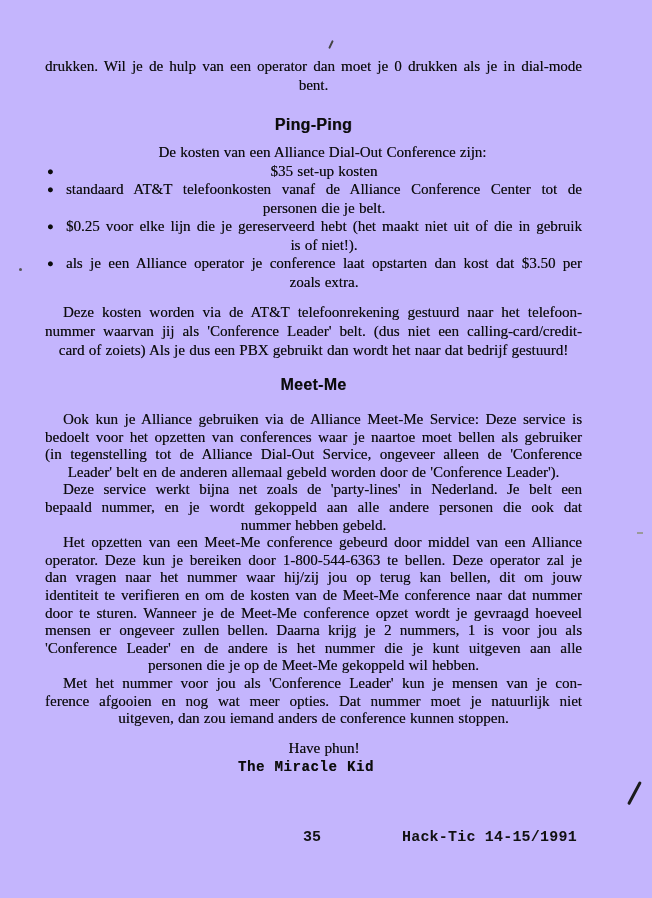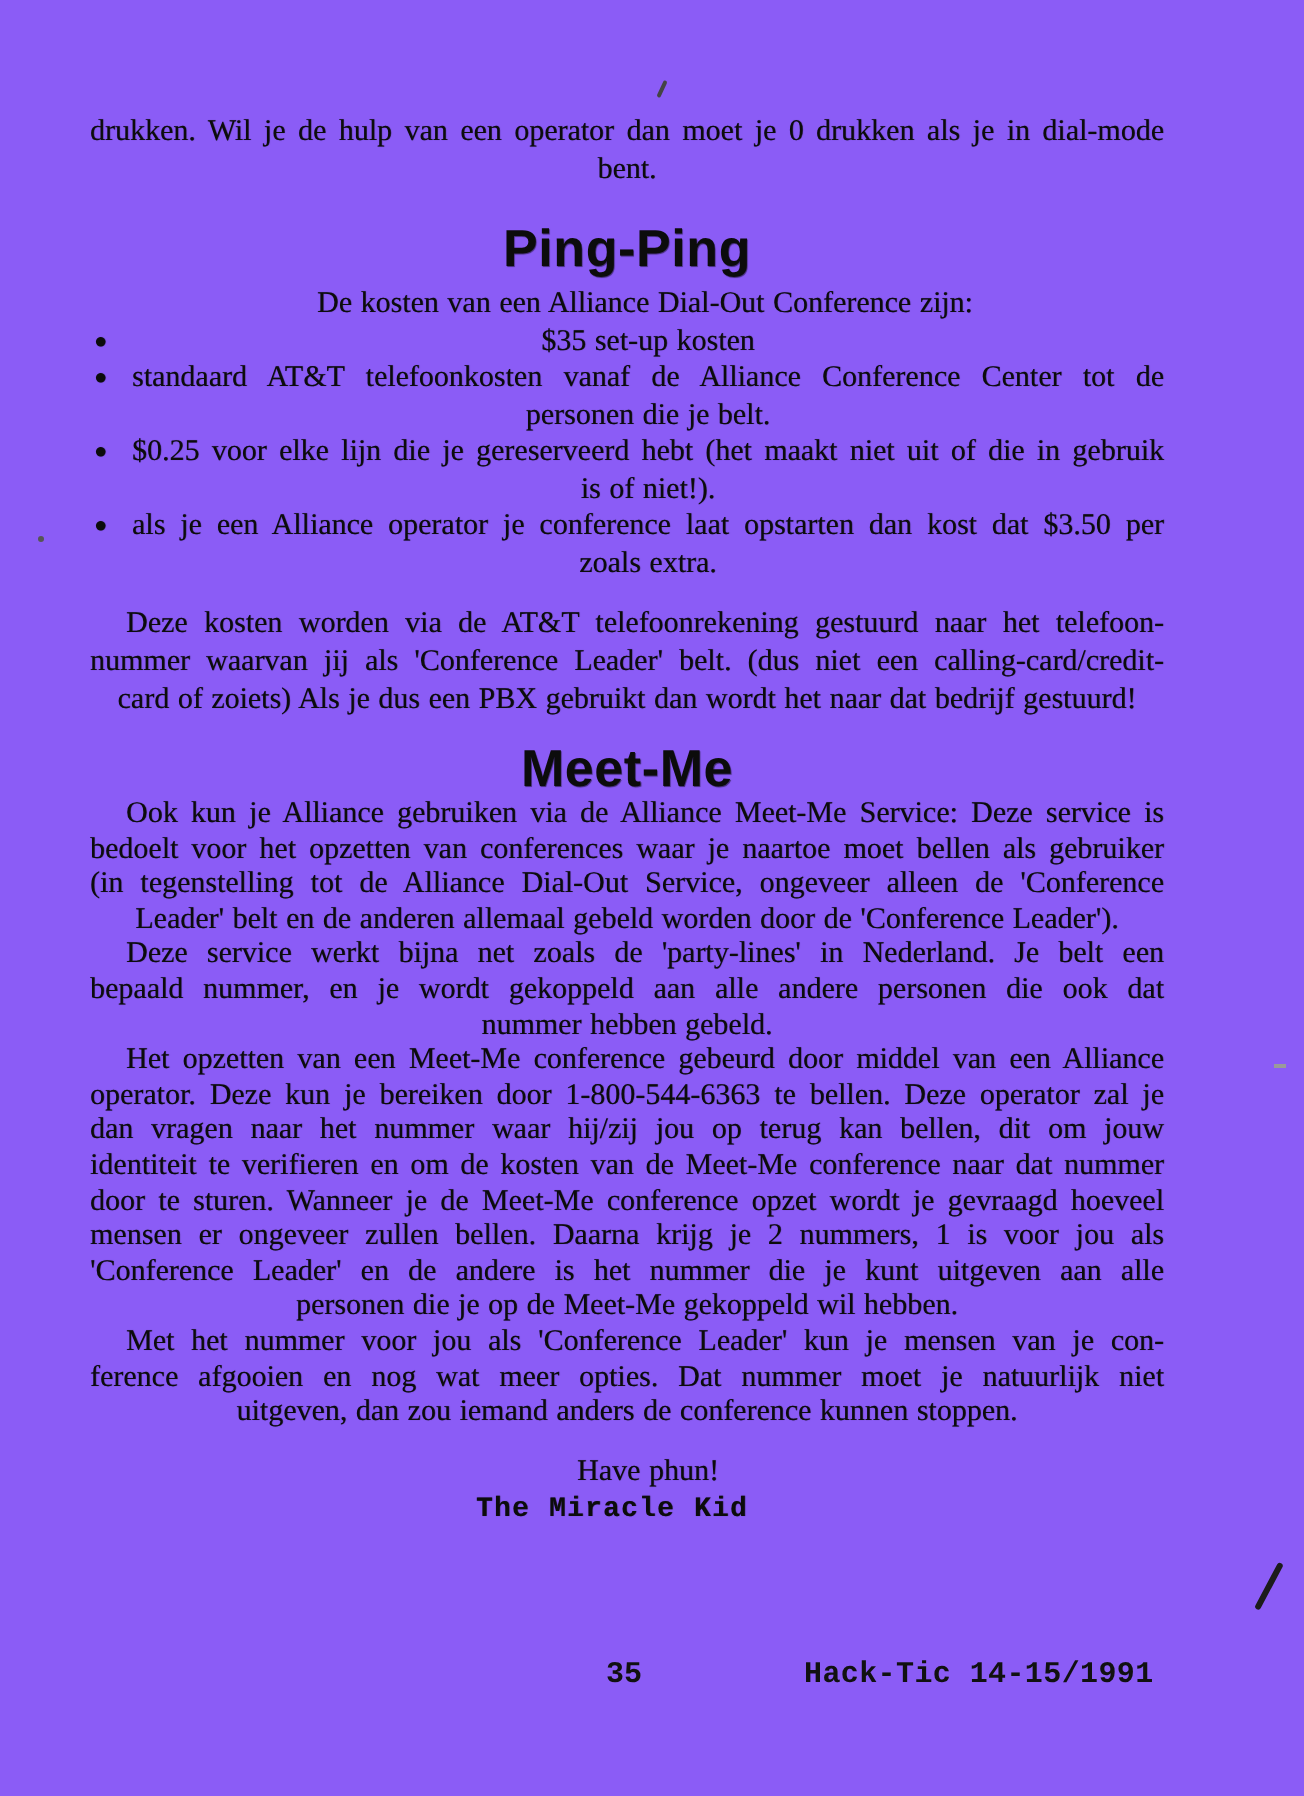--- a/index.html
+++ b/index.html
@@ -1,19 +1,19 @@
 <!DOCTYPE html>
 <html><head>
 <meta charset="utf-8">
 <style>
   html,body{margin:0;padding:0;background:#ffffff;}
   .page{
     position:relative;
     width:652px;height:898px;
-    background:#8b5cf6;
+    background:#c4b5fd;
     font-family:"Liberation Serif", serif;
     color:#0c0c0c;
     overflow:hidden;
   }
   .col{
     position:absolute;left:45px;top:57px;width:537px;
     font-size:15px;
     text-shadow:0.25px 0.2px 0.35px rgba(0,0,0,0.55);
     word-spacing:0.5px;
   }
@@ -28,29 +28,29 @@
   }
   .para .line:first-child{ text-indent:18px; }
   .para.noindent .line:first-child{ text-indent:0; }
   .lead .line{ line-height:19px; }
   .intro .line{ line-height:18.5px; }
   .sp{ margin-top:12px; }
   .sp .line{ line-height:19px; }
   .h{
     font-family:"Liberation Sans", sans-serif;
     font-weight:700;
-    font-size:26px;
+    font-size:16px;
     line-height:25px;
     text-align:center;
     letter-spacing:0.3px;
     margin:0;
     text-shadow:0.4px 0.3px 0.4px rgba(0,0,0,0.5);
   }
   .h.ping{ margin-top:17px; margin-bottom:6px; }
-  .h.meet{ margin-top:12px; margin-bottom:2px; }
+  .h.meet{ margin-top:12px; margin-bottom:14px; }
   .bullets{ margin:0; }
   .bullet{ display:flex; }
   .bullet .marker{
     width:19px; flex:0 0 19px;
     font-size:11px; line-height:18.5px;
     padding-left:2px;
     text-align:left;
   }
   .bullet .bl{ flex:1; }
   .bullet .line{ line-height:18.5px; }

